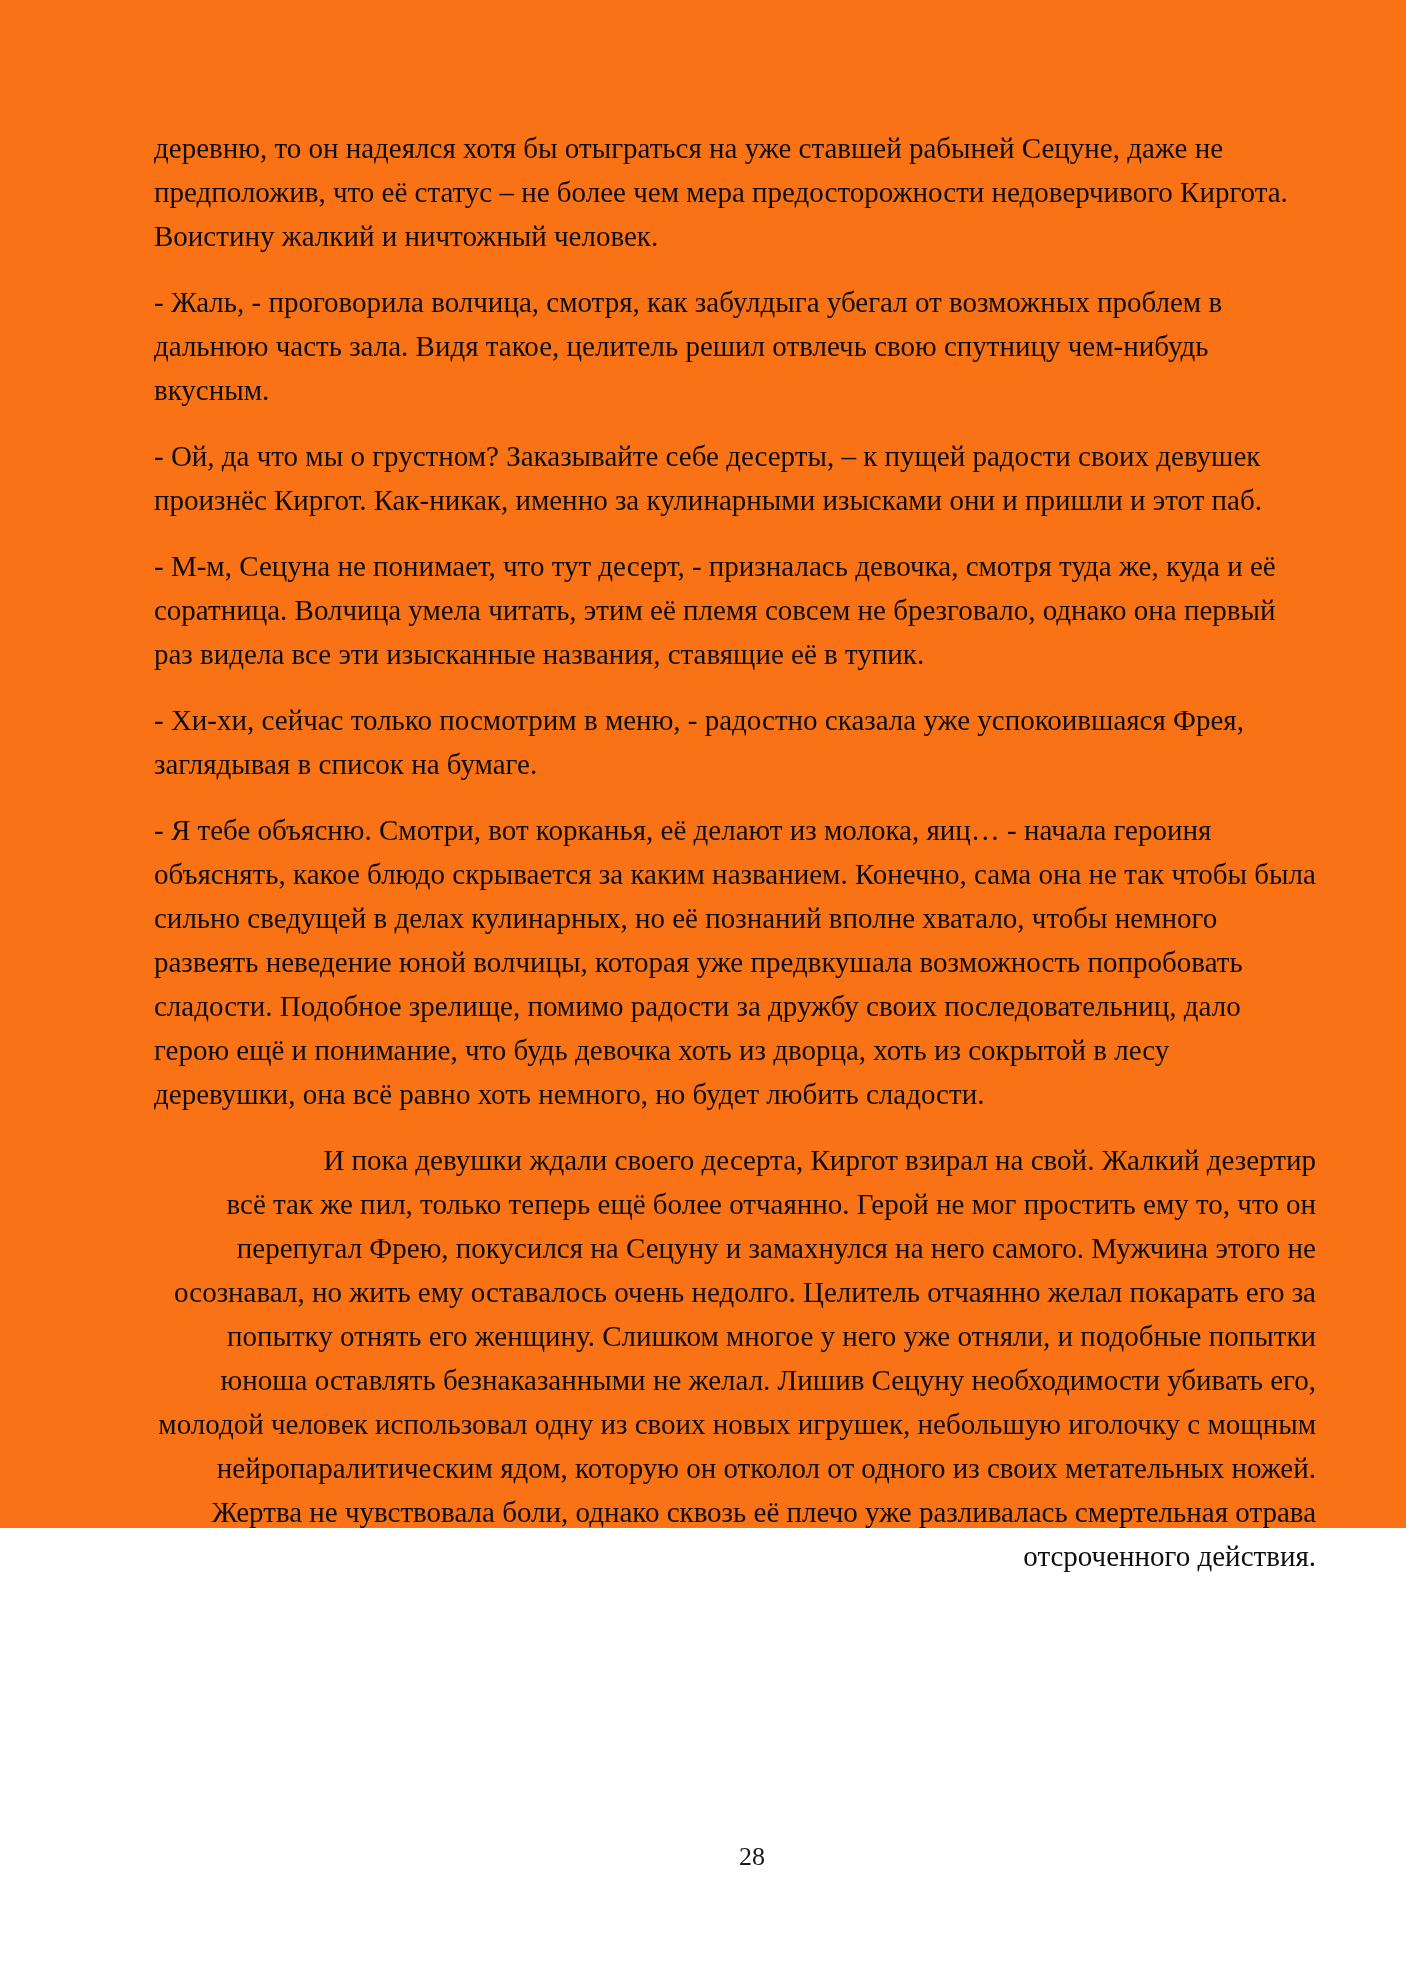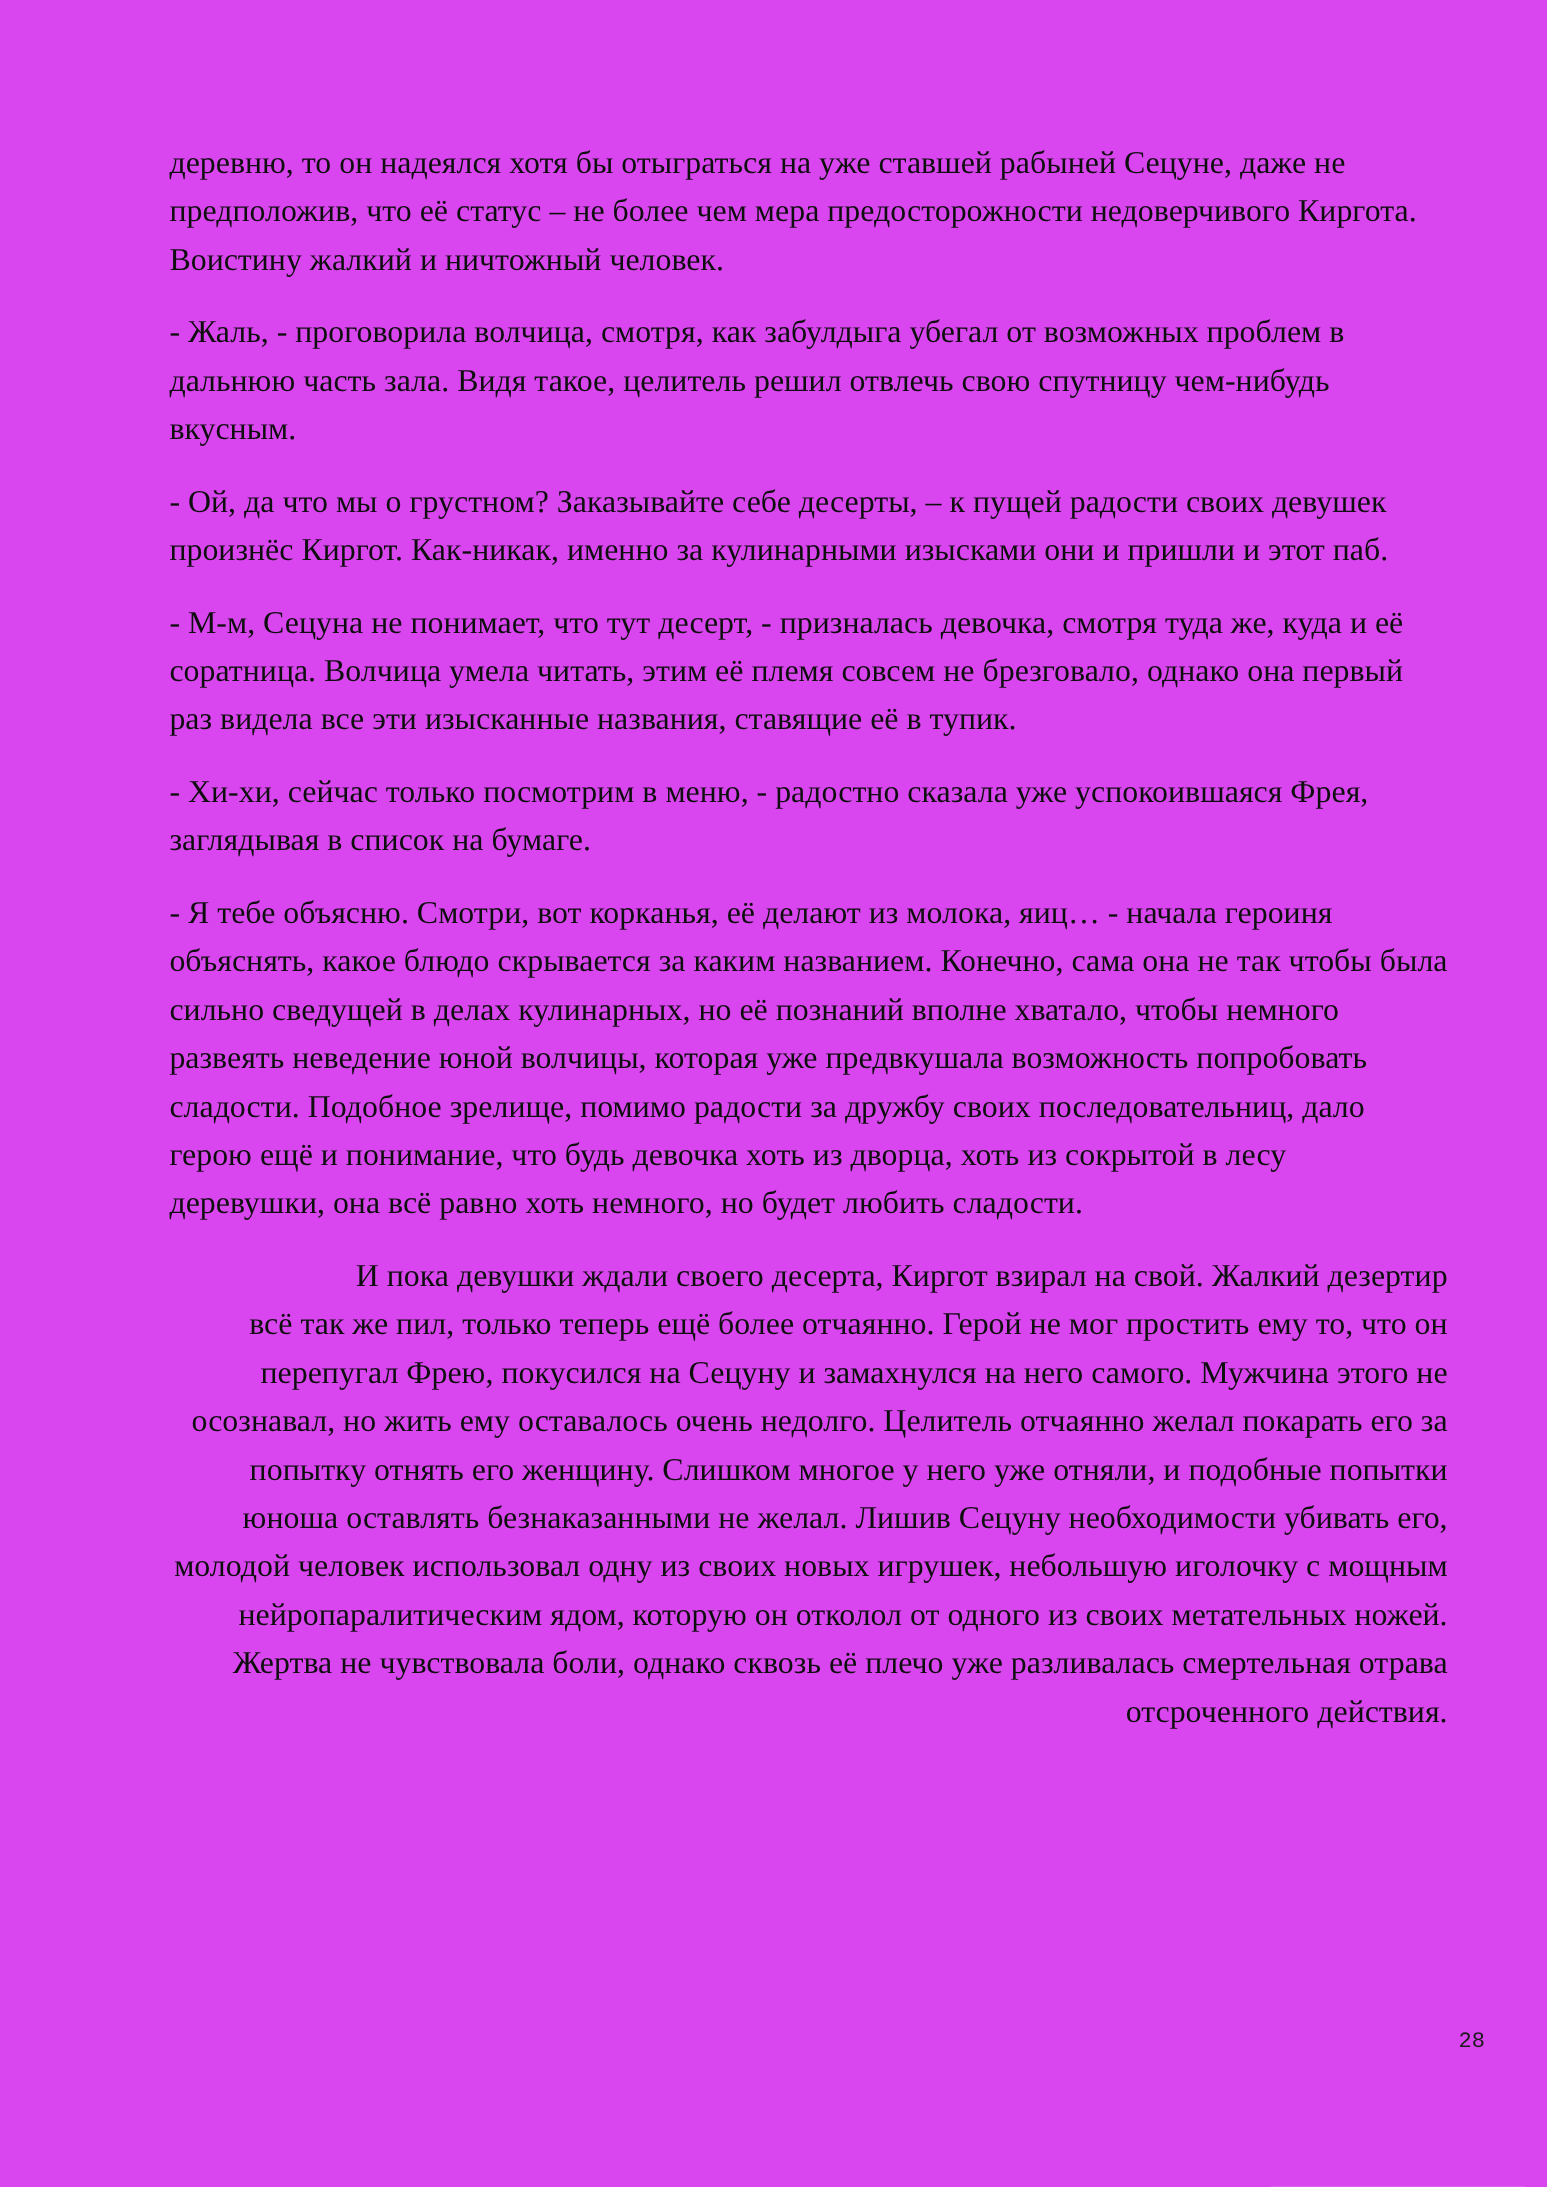--- a/index.html
+++ b/index.html
@@ -8,22 +8,22 @@
   }
   body {
     width: 1406px;
     height: 1988px;
     background: #ffffff;
     overflow: hidden;
   }
   .page {
     position: relative;
     width: 1406px;
-    height: 1988px;
-    background: #d946ef;
+    height: 1528px;
+    background: #f97316;
   }
   .content {
     position: absolute;
     left: 154px;
     top: 126px;
     width: 1162px;
     font-family: "Liberation Serif", "DejaVu Serif", serif;
     font-size: 29px;
     line-height: 44px;
     color: #0e0e0e;
@@ -35,23 +35,23 @@
   }
   .content p.indented {
     text-indent: 128px;
     text-align: right;
   }
   .page-number {
     position: absolute;
     top: 1840px;
     left: 154px;
     width: 1196px;
-    text-align: right;
-    font-family: Liberation Mono, monospace;
-    font-size: 20px;
+    text-align: center;
+    font-family: Liberation Serif, serif;
+    font-size: 26px;
     line-height: 34px;
     color: #1a1a1a;
   }
 </style>
 </head>
 <body>
 
 <div class="page">
   <div class="content">
       <p>деревню, то он надеялся хотя бы отыграться на уже ставшей рабыней Сецуне, даже не предположив, что её статус – не более чем мера предосторожности недоверчивого Киргота. Воистину жалкий и ничтожный человек.</p>

